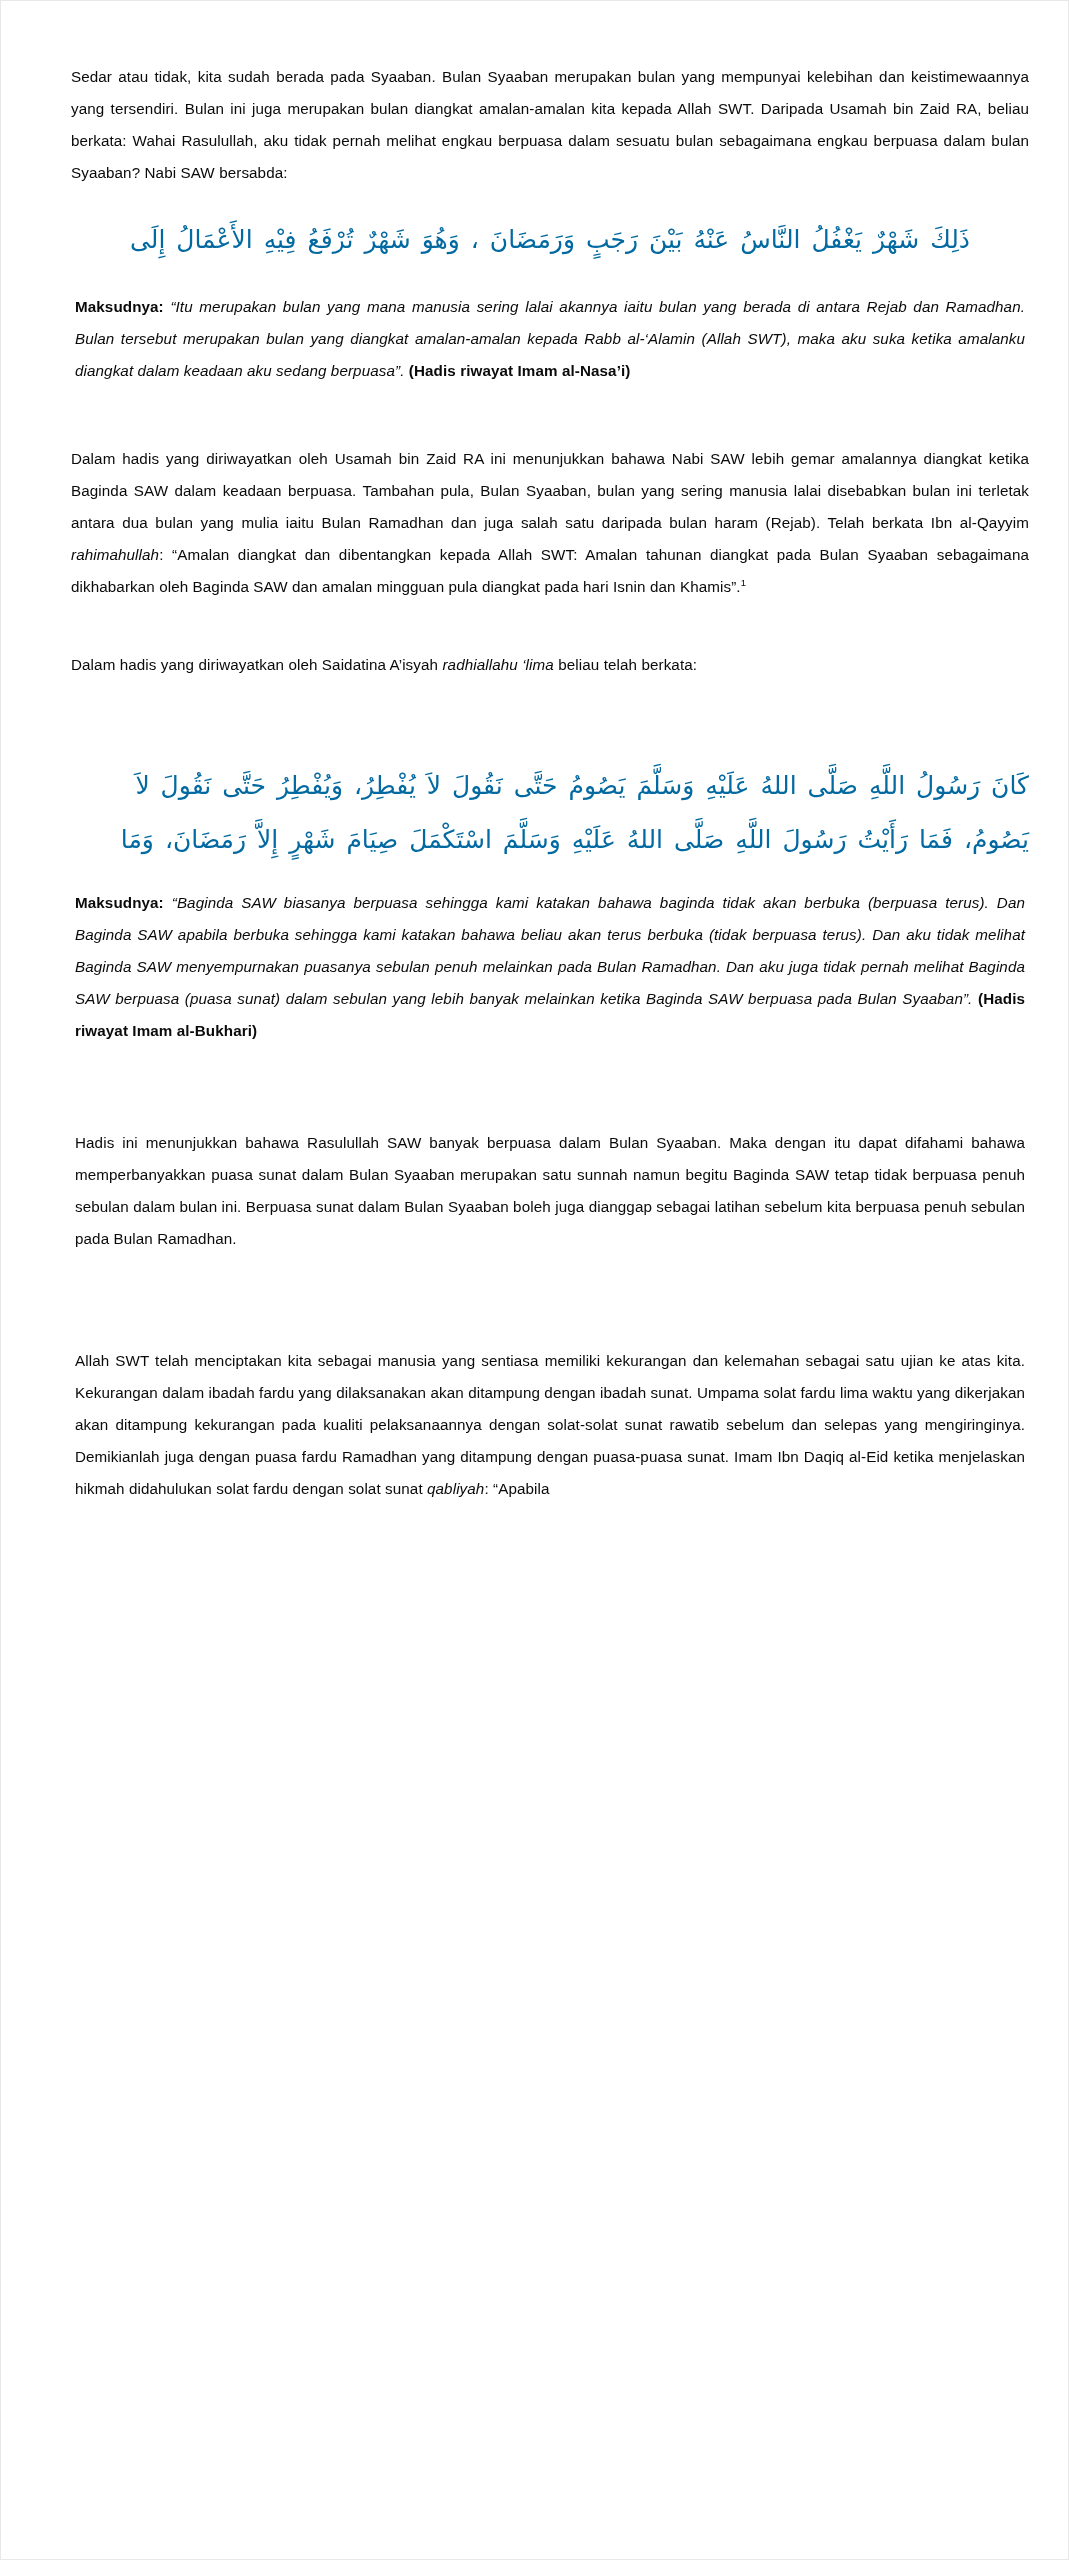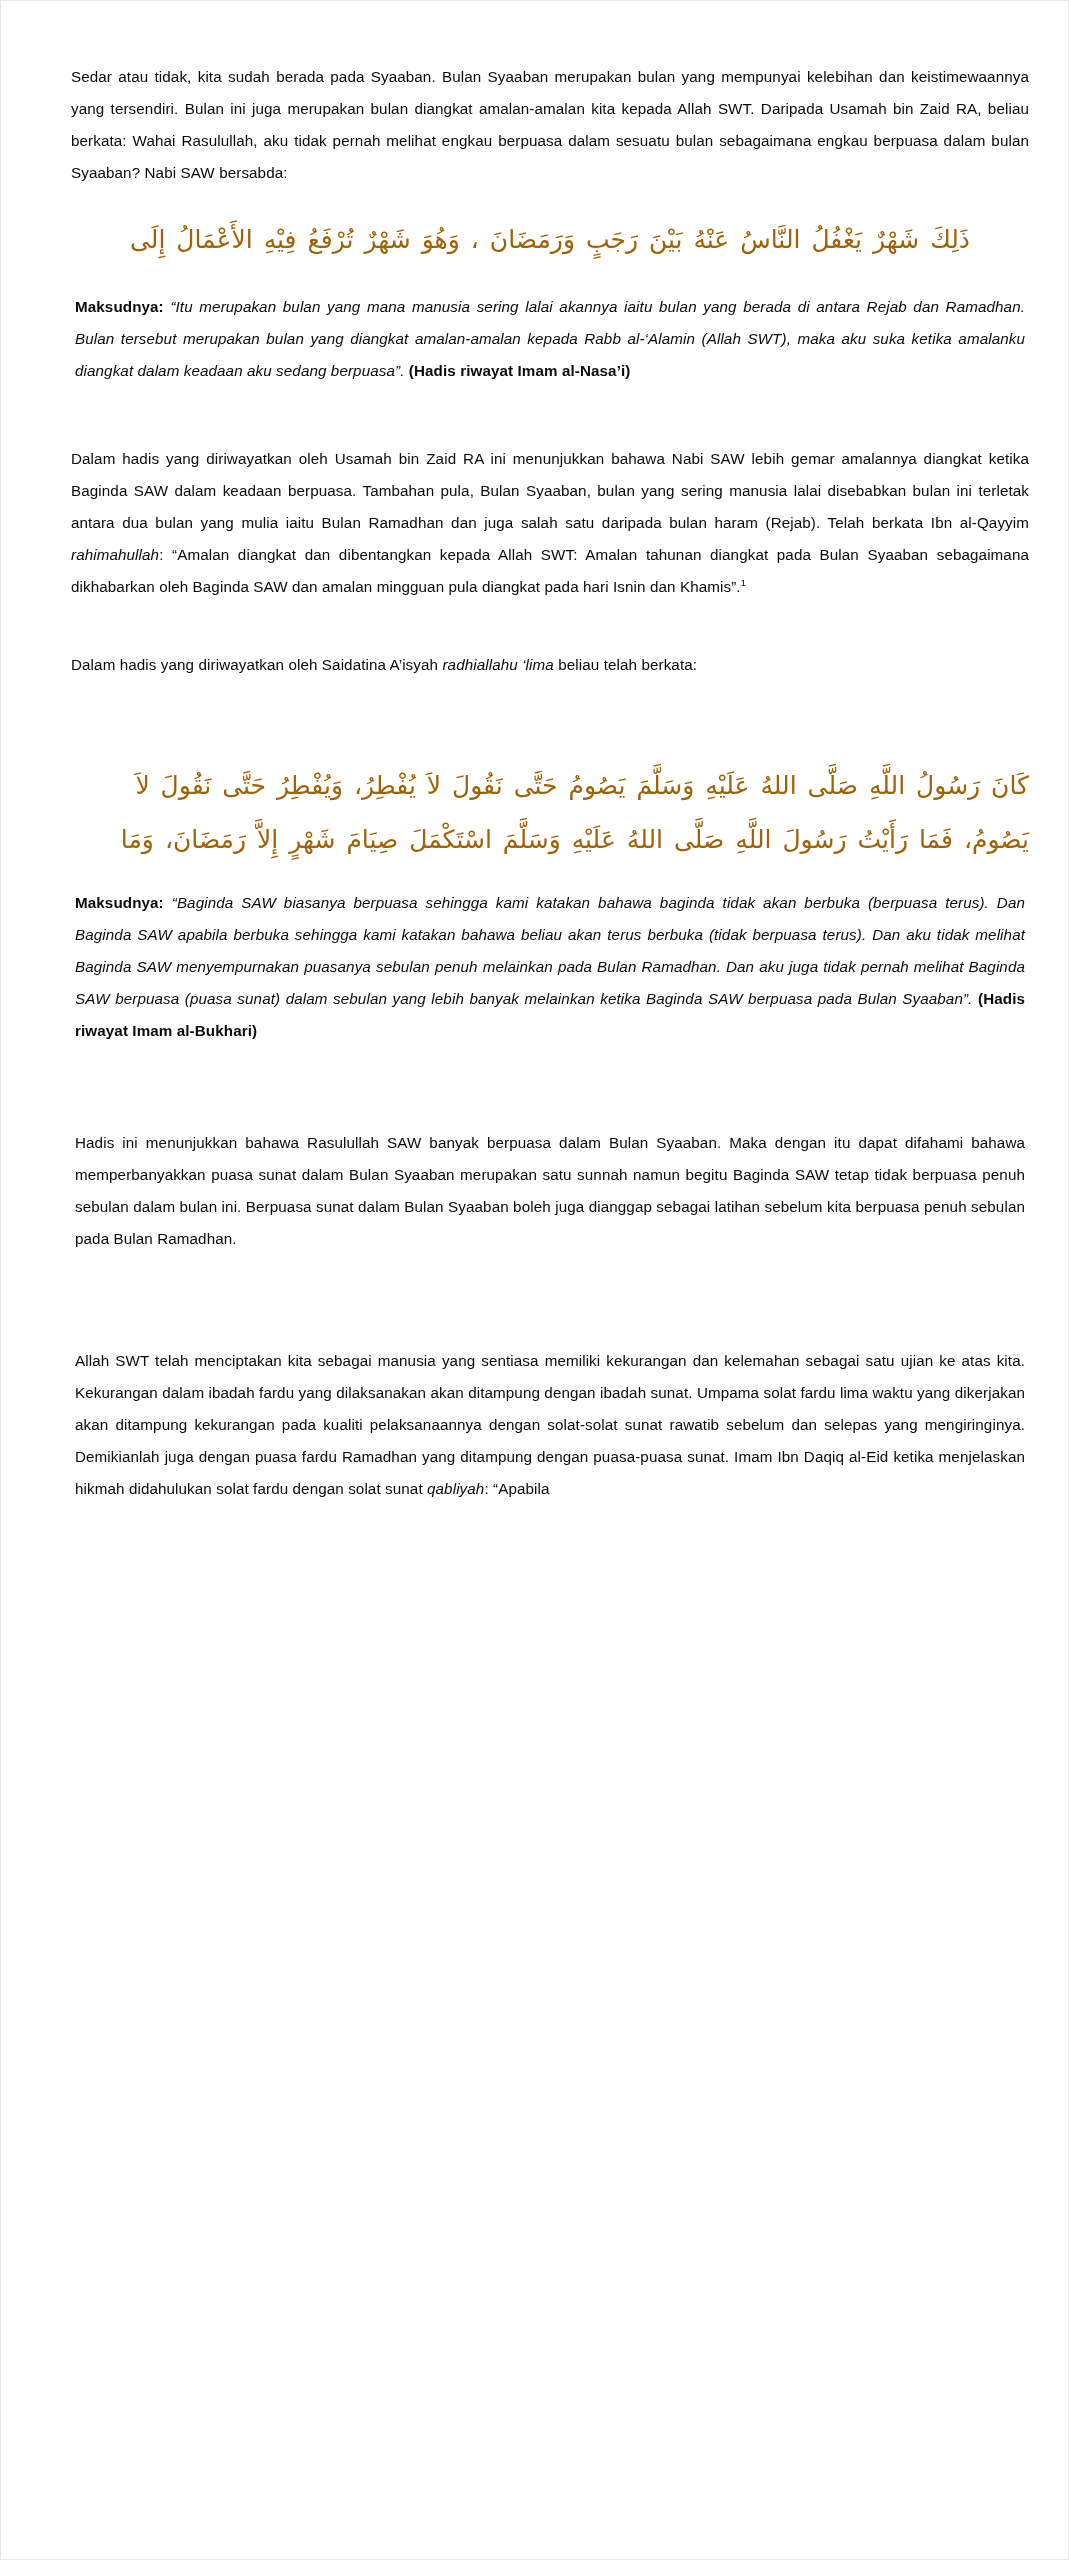--- a/index.html
+++ b/index.html
@@ -51,21 +51,21 @@
     vertical-align: super;
     line-height: 0;
   }
   .arabic {
     direction: rtl;
     unicode-bidi: embed;
     font-family: "DejaVu Sans", "Liberation Serif", serif;
     font-size: 25px;
     line-height: 54px;
     text-align: center;
-    color: #a16207;
+    color: #0369a1;
     margin: 0;
     letter-spacing: 0;
     word-spacing: 3px;
   }
   .arabic-block-1 { width: 958px; }
   .arabic-block-2 { width: 958px; text-align: right; }
   .spacer-20 { height: 20px; }
   .spacer-24 { height: 24px; }
   .spacer-40 { height: 40px; }
   .spacer-46 { height: 46px; }

